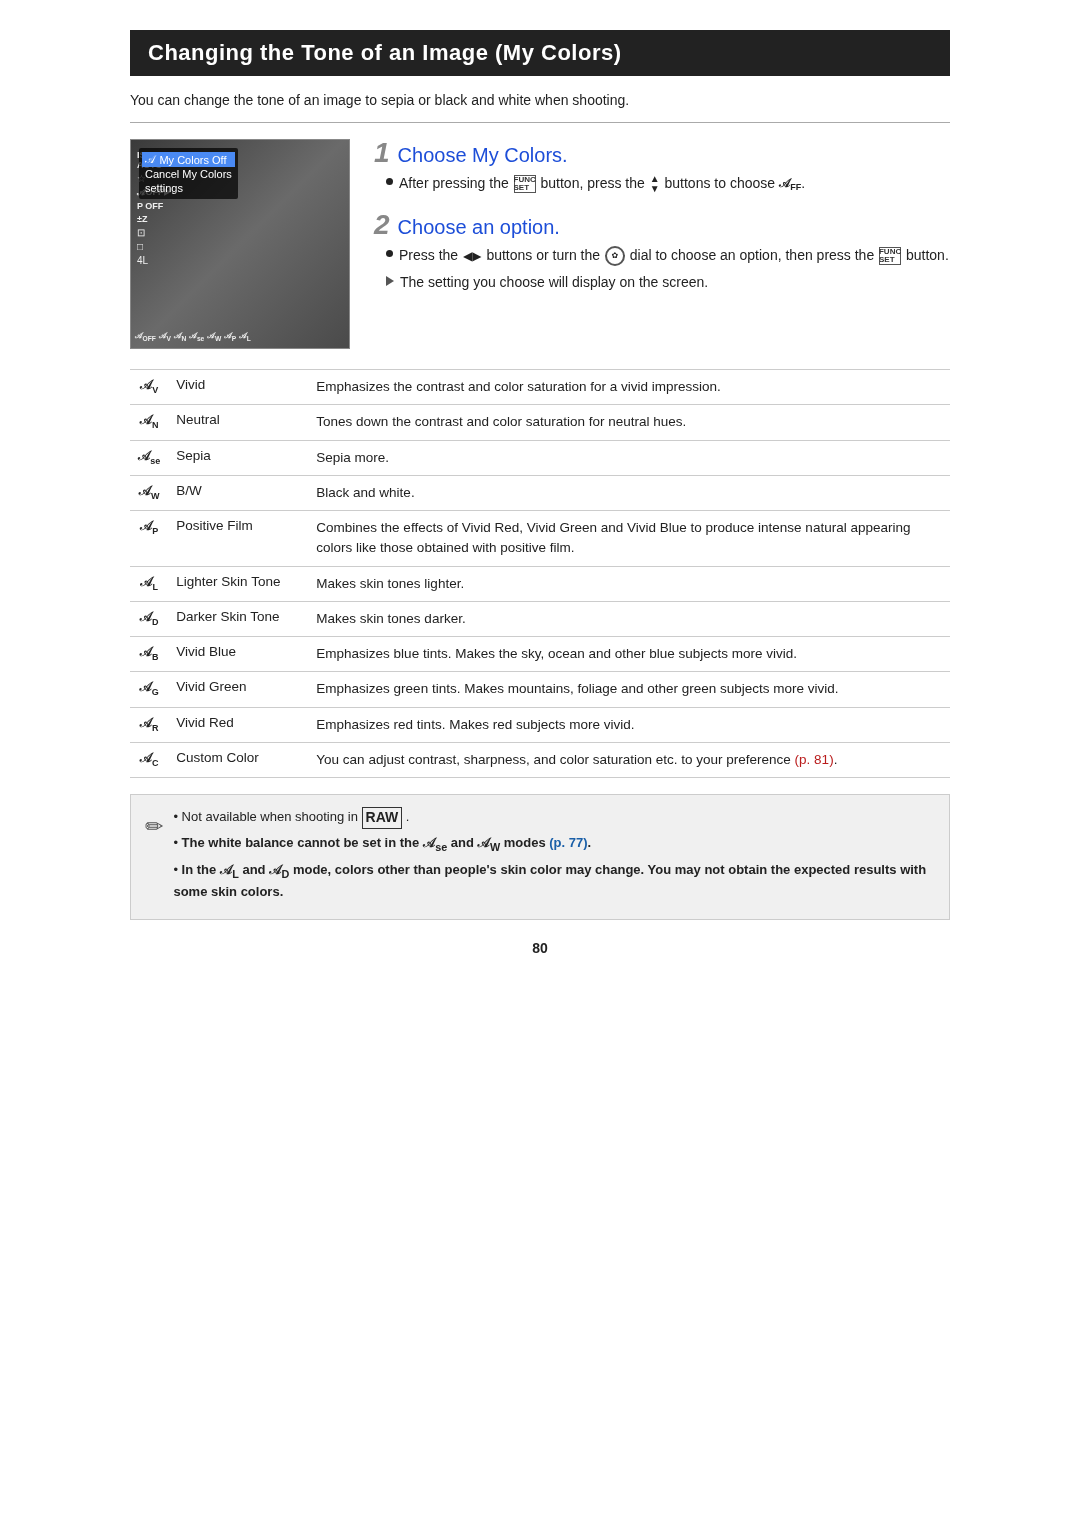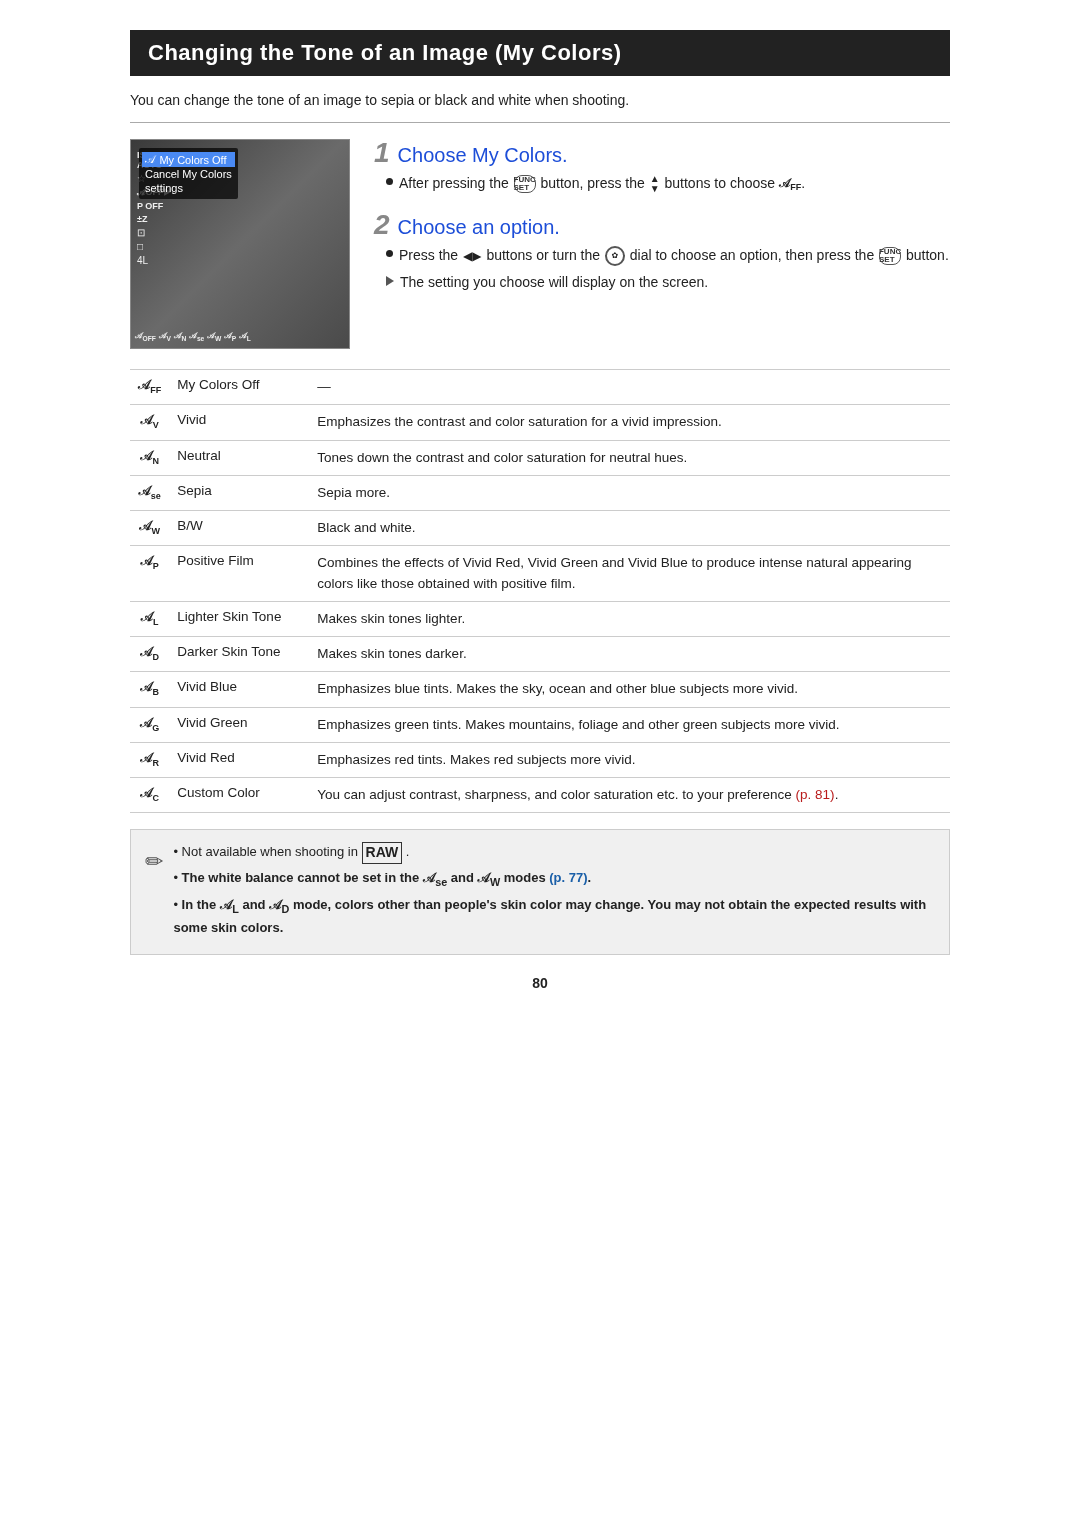--- a/index.html
+++ b/index.html
@@ -167,21 +167,21 @@
       flex-shrink: 0;
     }
 
     .func-btn {
       display: inline-flex;
       align-items: center;
       justify-content: center;
       width: 26px;
       height: 22px;
       border: 1.5px solid #555;
-      border-radius: 8px;
+      border-radius: 0;
       font-size: 9px;
       font-weight: bold;
       color: #333;
       vertical-align: middle;
       line-height: 1;
       margin: 0 1px;
     }
 
     .func-btn-sm {
       font-size: 8px;
@@ -414,25 +414,20 @@
           <span>The setting you choose will display on the screen.</span>
         </div>
       </div>
     </div>
 
   </div>
 </div>
 
 <table class="options-table">
   <tbody id="table-body">
-  <tr>
-        <td><span style="font-weight:bold;font-size:13px;">𝒜<sub style="font-size:9px;">FF</sub></span></td>
-        <td>My Colors Off</td>
-        <td>—</td>
-      </tr>
       <tr>
         <td><span style="font-weight:bold;font-size:13px;">𝒜<sub style="font-size:9px;">V</sub></span></td>
         <td>Vivid</td>
         <td>Emphasizes the contrast and color saturation for a vivid impression.</td>
       </tr>
       <tr>
         <td><span style="font-weight:bold;font-size:13px;">𝒜<sub style="font-size:9px;">N</sub></span></td>
         <td>Neutral</td>
         <td>Tones down the contrast and color saturation for neutral hues.</td>
       </tr>

